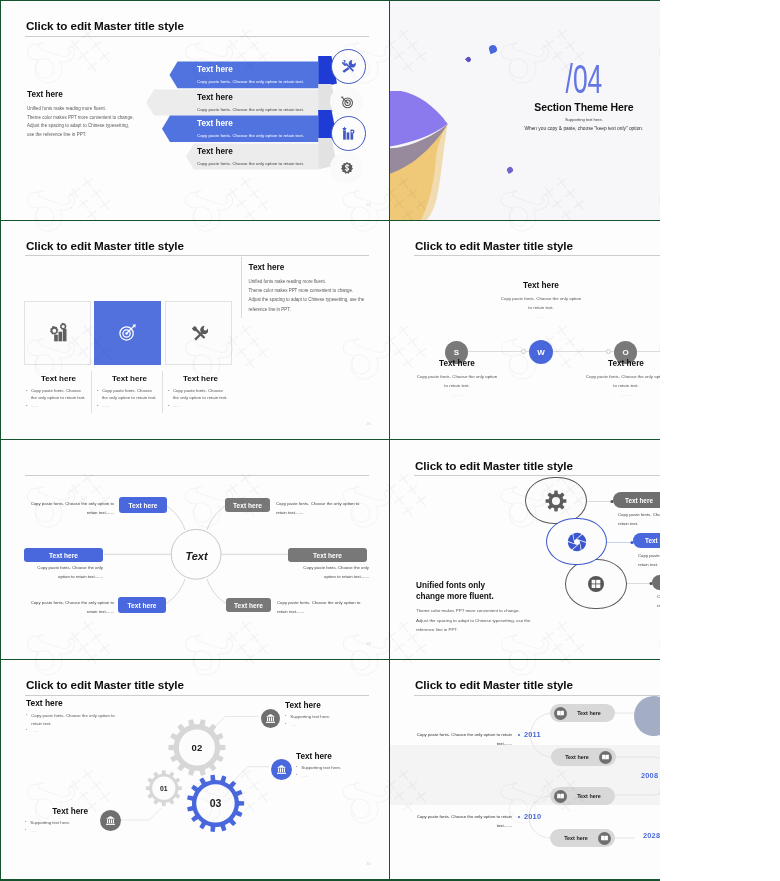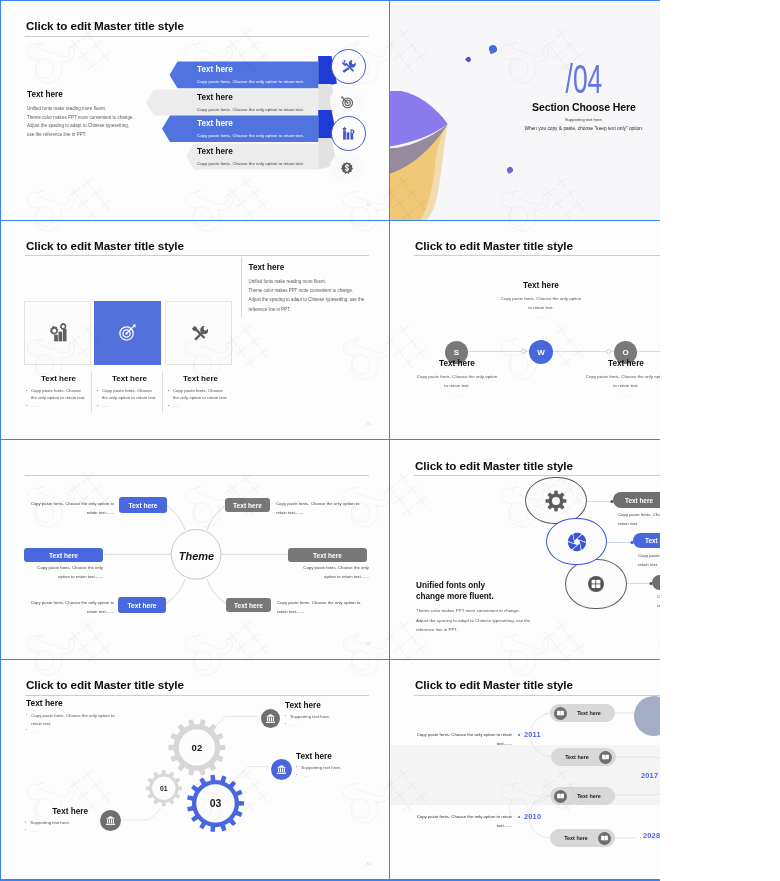--- a/index.html
+++ b/index.html
@@ -1,17 +1,17 @@
 <!DOCTYPE html>
 <html><head>
 <meta charset="utf-8">
 <style>
   html,body{margin:0;padding:0;}
   body{width:780px;height:881px;background:#ffffff;font-family:"Liberation Sans",sans-serif;}
-  #page{position:relative;width:660px;height:881px;background:#3b82f6;overflow:hidden;}
+  #page{position:relative;width:660px;height:881px;background:#14532d;overflow:hidden;}
   .slide{position:absolute;background:#fdfdfd;overflow:hidden;width:387.8px;height:218.5px;}
   #sl1{left:1px;top:1px}
   #sl2{left:390px;top:1px}
   #sl3{left:1px;top:220.7px}
   #sl4{left:390px;top:220.7px}
   #sl5{left:1px;top:440.4px}
   #sl6{left:390px;top:440.4px}
   #sl7{left:1px;top:660.1px}
   #sl8{left:390px;top:660.1px}
   .title{position:absolute;font-weight:bold;color:#0d0d0d;font-size:11.7px;left:25px;top:18.3px;letter-spacing:-0.1px;white-space:nowrap}
@@ -282,21 +282,21 @@
       <path d="M0 95 C 18 100 42 100 62 92 L 62 127 C 46 130 32 128 22 124 C 10 118 3 107 0 95 Z" fill="#9a7ae8"></path>
     </svg>
     <div class="drop d1"></div>
     <div class="drop d2"></div>
     <div class="drop d3"></div>
     <div class="drop d4"></div>
     <div class="drop d5"></div>
     <div class="drop d6"></div>
 
     <div class="s2-num">/04</div>
-    <div class="s2-title">Section Choose Here</div>
+    <div class="s2-title">Section Theme Here</div>
     <div class="s2-sup">Supporting text here.</div>
     <div class="s2-sub">When you copy &amp; paste, choose "keep text only" option.</div>
   </div>
 
   <div class="slide" id="sl3">
     <div class="title">Click to edit Master title style</div>
     <div class="trule"></div>
 
     <div class="s3-vr"></div>
     <div class="s3-h">Text here</div>
@@ -437,21 +437,21 @@
         <path d="M103 114.3 L170.2 114.3"></path>
           <path d="M170.2 114.3 L220 114.3" stroke="#fbfbfb" stroke-width="0"></path>
         <path d="M165 163.5 C 175 157 181 148 184 139"></path>
         <path d="M225 65.5 C 215 72 209 81 206 90"></path>
         <path d="M287 114.3 L220 114.3"></path>
         <path d="M225 163.5 C 215 157 209 148 206 139"></path>
       </g>
     </svg>
 
     <div class="s5-c">
-        <span>Theme</span>
+        <span>Text</span>
       </div>
 
     <div class="s5-box b1">
         <span>Text here</span>
       </div>
     <div class="s5-box b2">
         <span>Text here</span>
       </div>
     <div class="s5-box b3">
         <span>Text here</span>
@@ -708,21 +708,21 @@
         <svg viewBox="0 0 24 24" width="9" height="9">
           <g fill="#fff">
               <path d="M3 4.6 h7.6 a1.4 1.4 0 0 1 1.4 1.4 v12 a1.4 1.4 0 0 0 -1.4 -1.4 h-7.6 Z"></path>
               <path d="M21 4.6 h-7.6 a1.4 1.4 0 0 0 -1.4 1.4 v12 a1.4 1.4 0 0 1 1.4 -1.4 h7.6 Z"></path>
             </g>
         </svg>
       </span>
     </div>
 
     <div class="s8-yr yr1">2011</div>
-    <div class="s8-yr yr2">2017</div>
+    <div class="s8-yr yr2">2008</div>
     <div class="s8-yr yr3">2010</div>
     <div class="s8-yr yr4">2028</div>
 
     <div class="s8-dot q1"></div>
     <div class="s8-dot q2"></div>
     <div class="s8-dot q3"></div>
 
     <div class="s8-tx w1"><span>Copy paste fonts. Choose the only option to retain</span><br><span>text.......</span></div>
     <div class="s8-tx w2"><span>Copy paste fonts. Choose the only option</span><br><span>to retain text.......</span></div>
     <div class="s8-tx w3"><span>Copy paste fonts. Choose the only option to retain</span><br><span>text.......</span></div>

